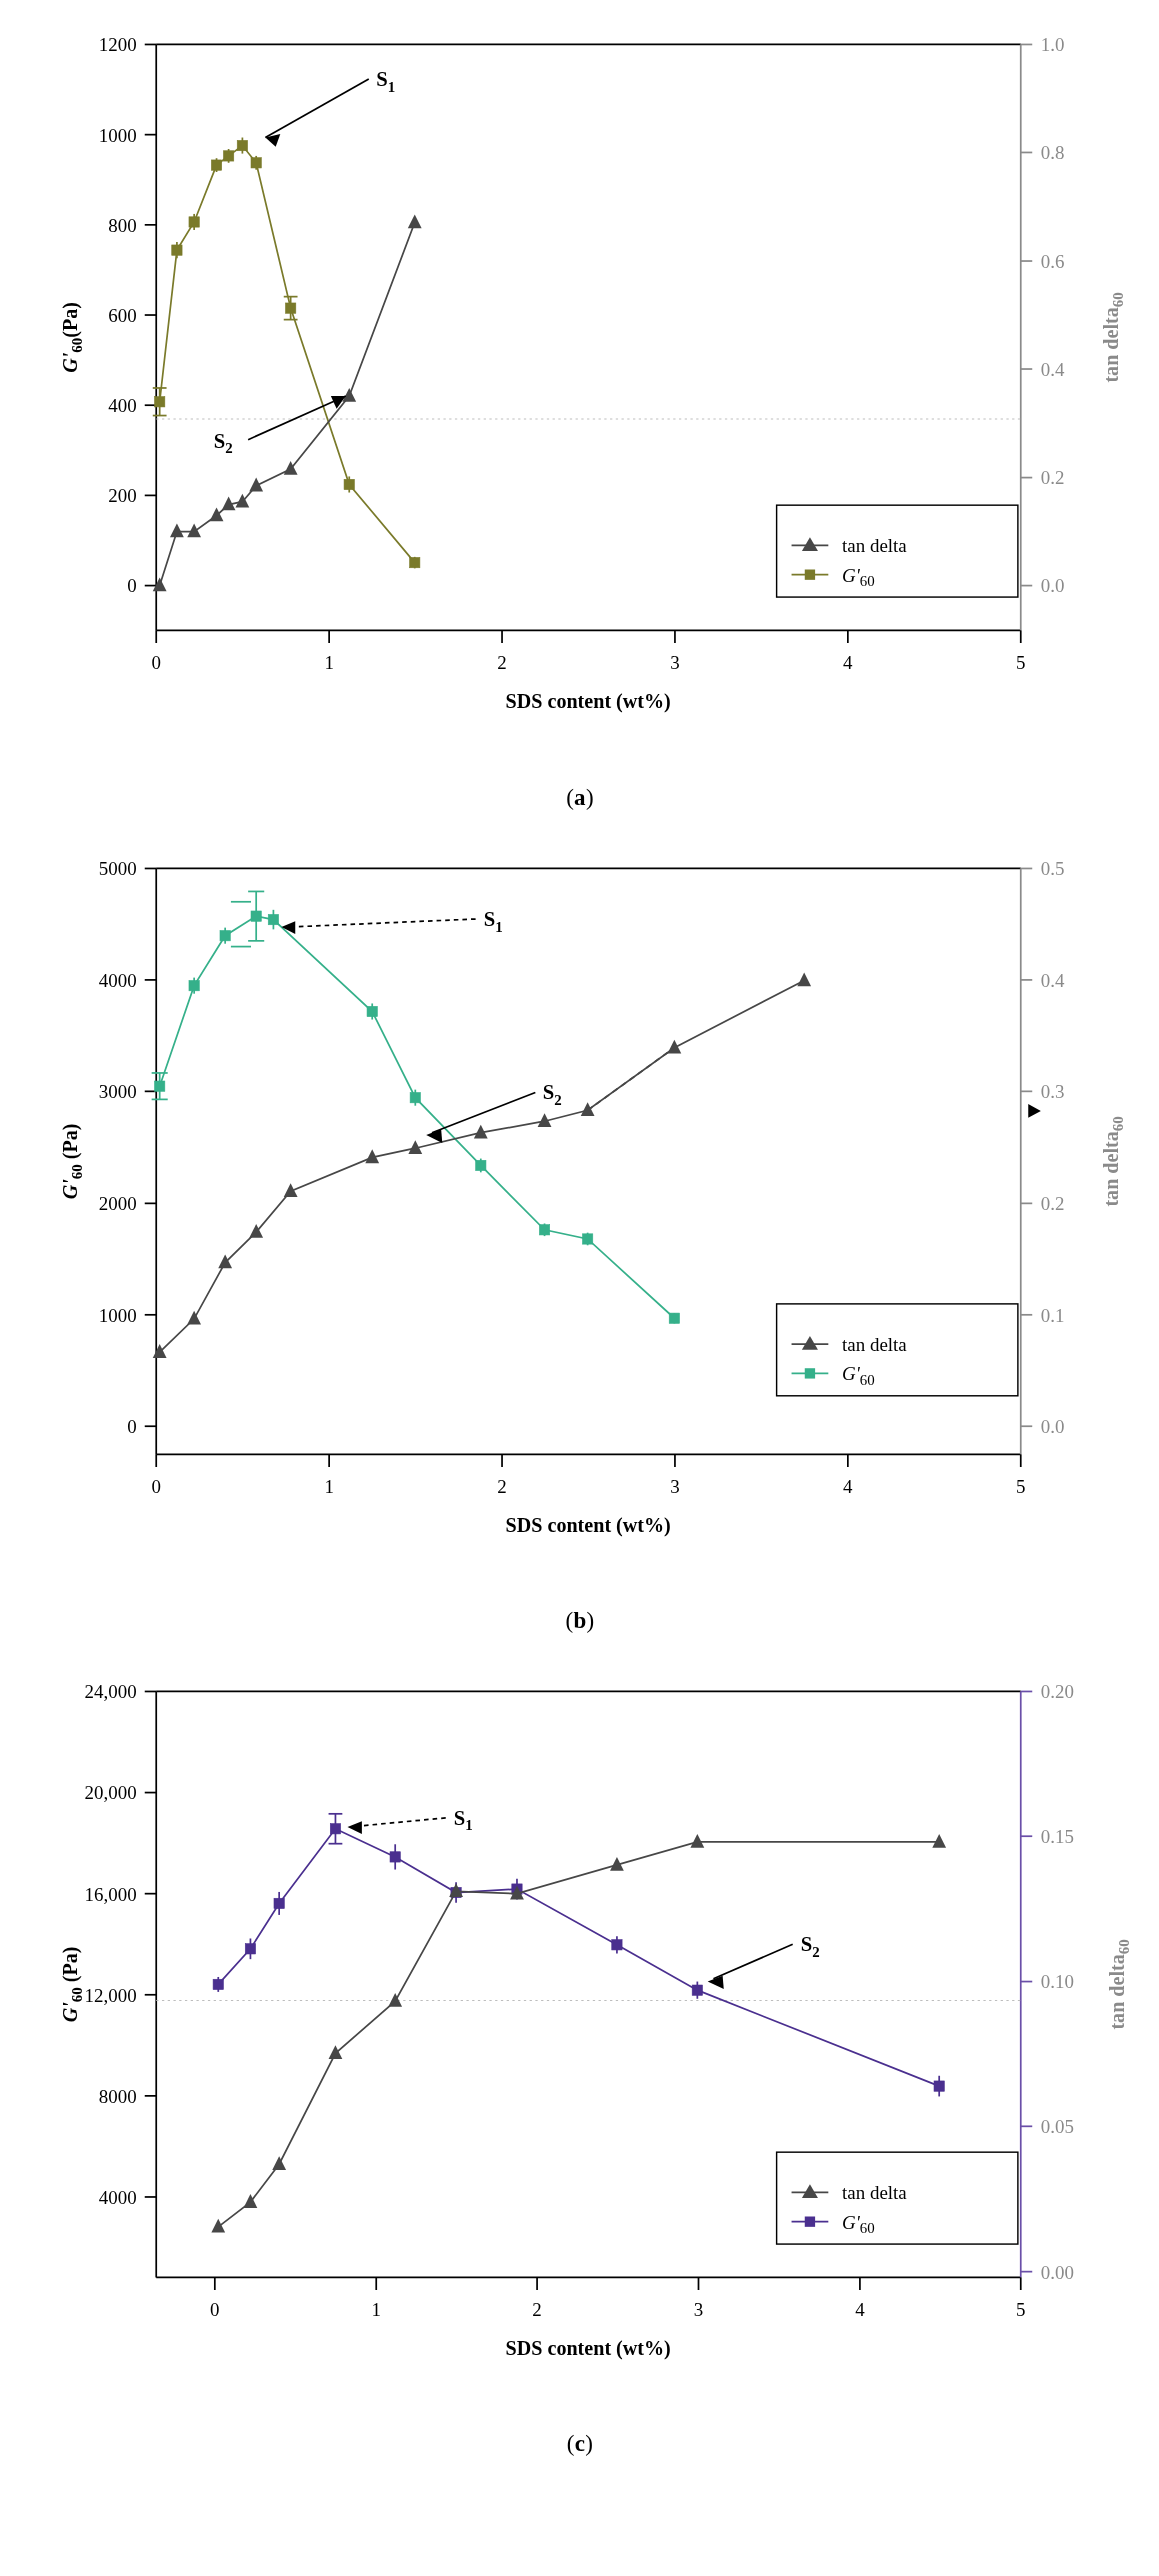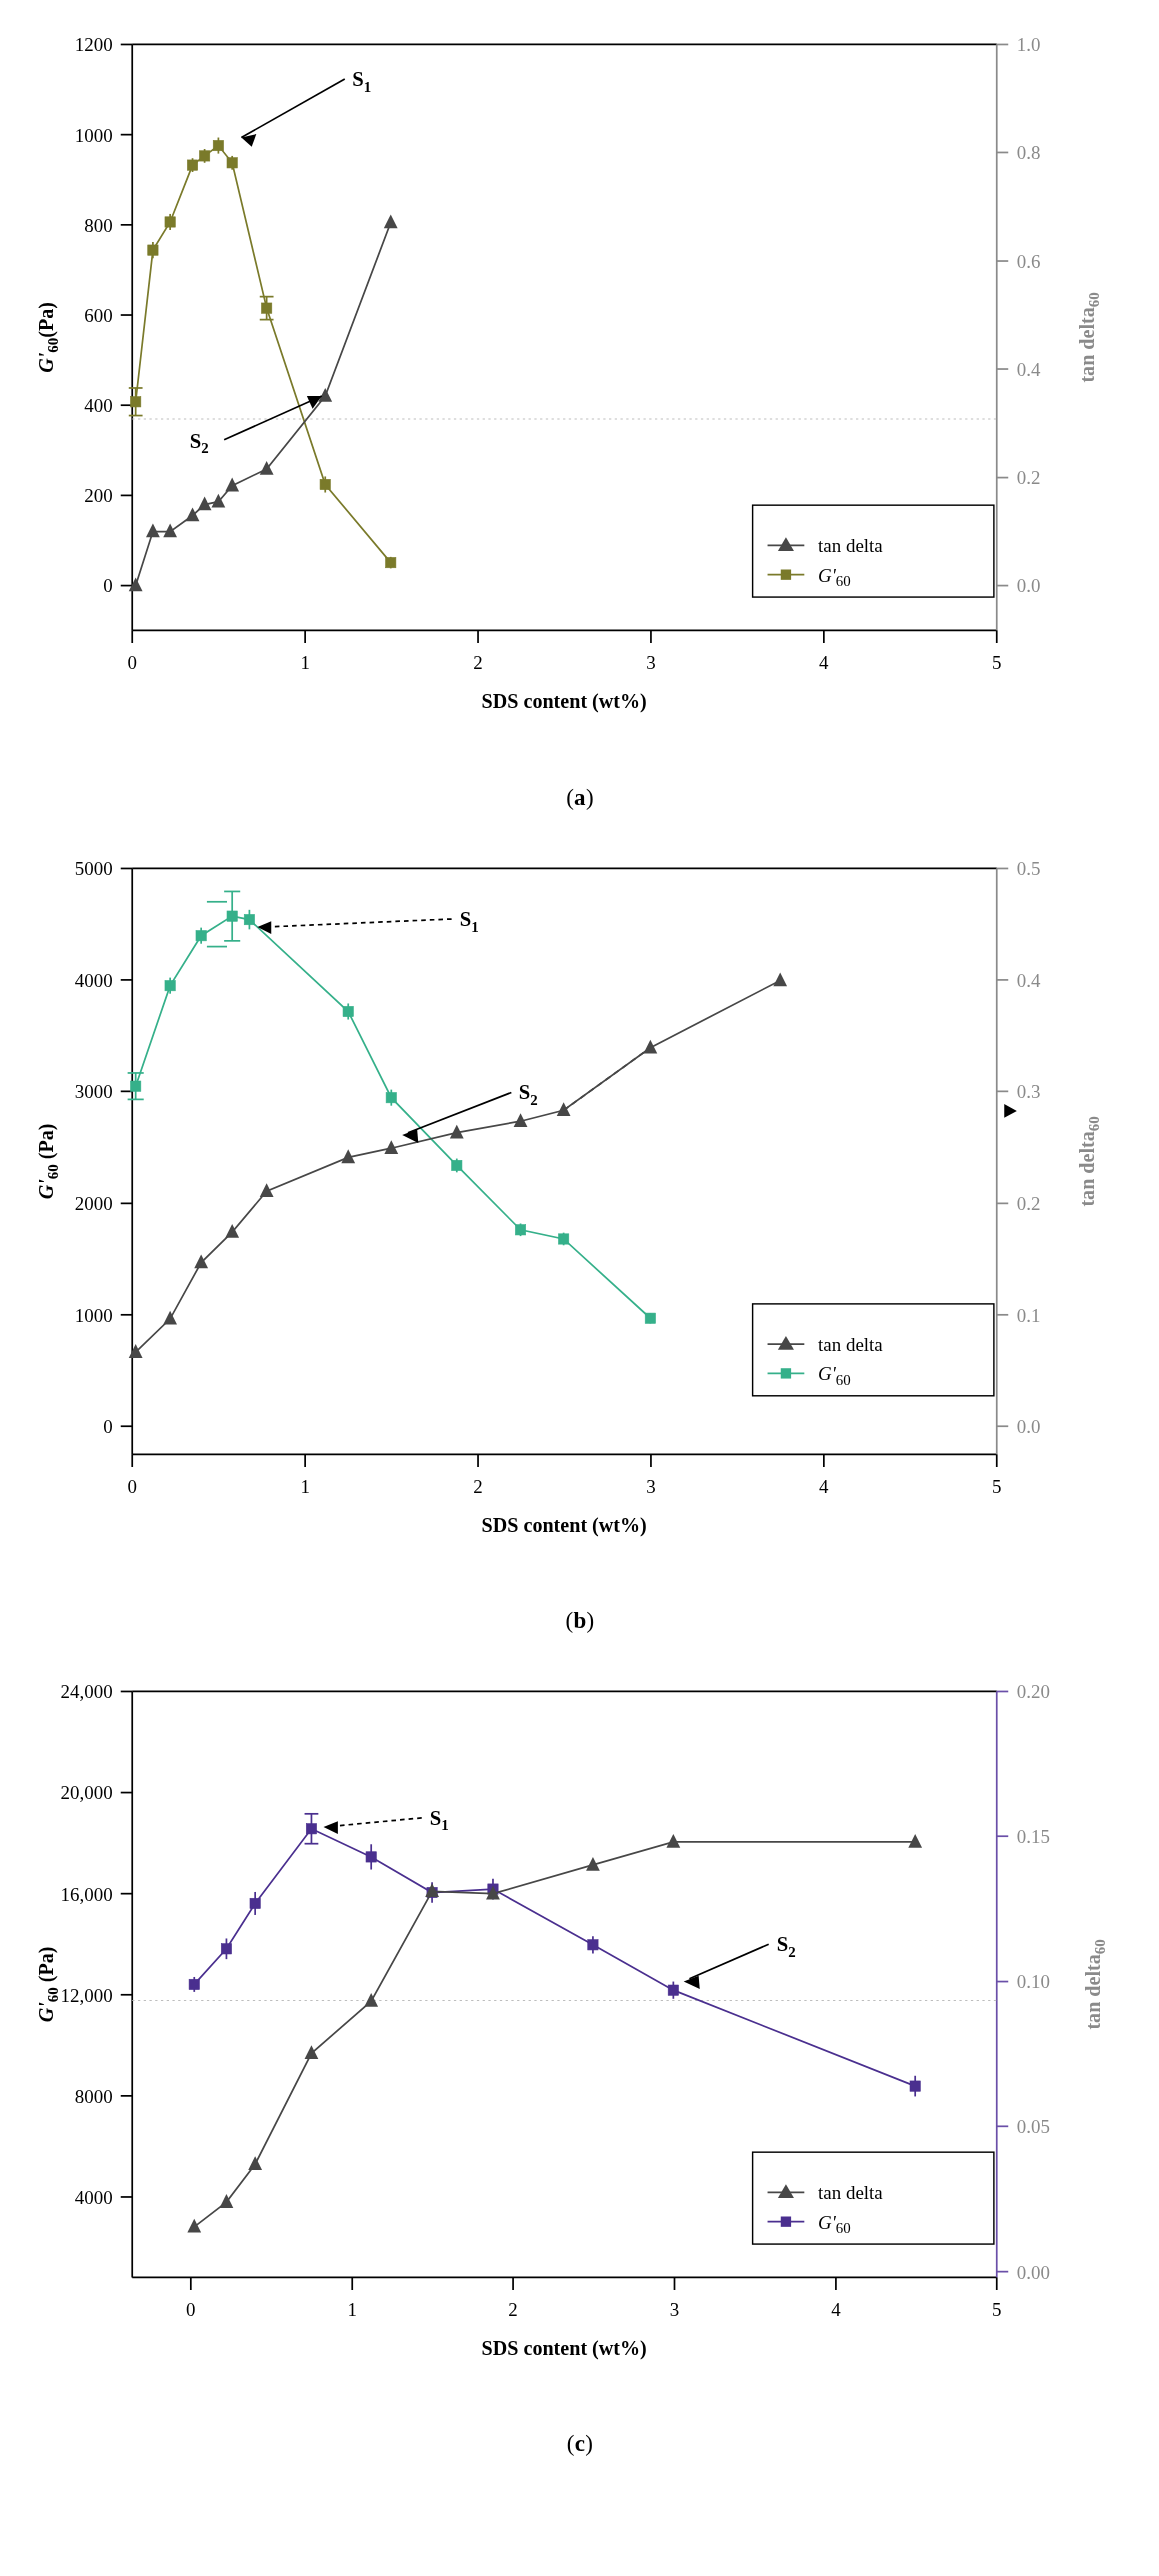--- a/index.html
+++ b/index.html
@@ -26,20 +26,21 @@
     font-family: "Liberation Serif", serif;
     font-size: 23px;
     margin: 10.3px 0 23px 0;
     letter-spacing: 0.3px;
   }
   .panel-caption b { font-weight: bold; }
 
   .chart-wrap {
     position: relative;
     margin: 0 auto;
+    padding-left: 24px;
   }
   svg { display: block; }
   .axis-line { stroke: #000; stroke-width: 3; fill: none; }
   .axis-line-right { stroke: #8a8a8a; stroke-width: 3; fill: none; }
   .tick { stroke: #000; stroke-width: 3; }
   .tick-right { stroke: #8a8a8a; stroke-width: 3; }
   .ticklabel {
     font-family: "Liberation Serif", serif;
     font-size: 33px;
     fill: #000;

